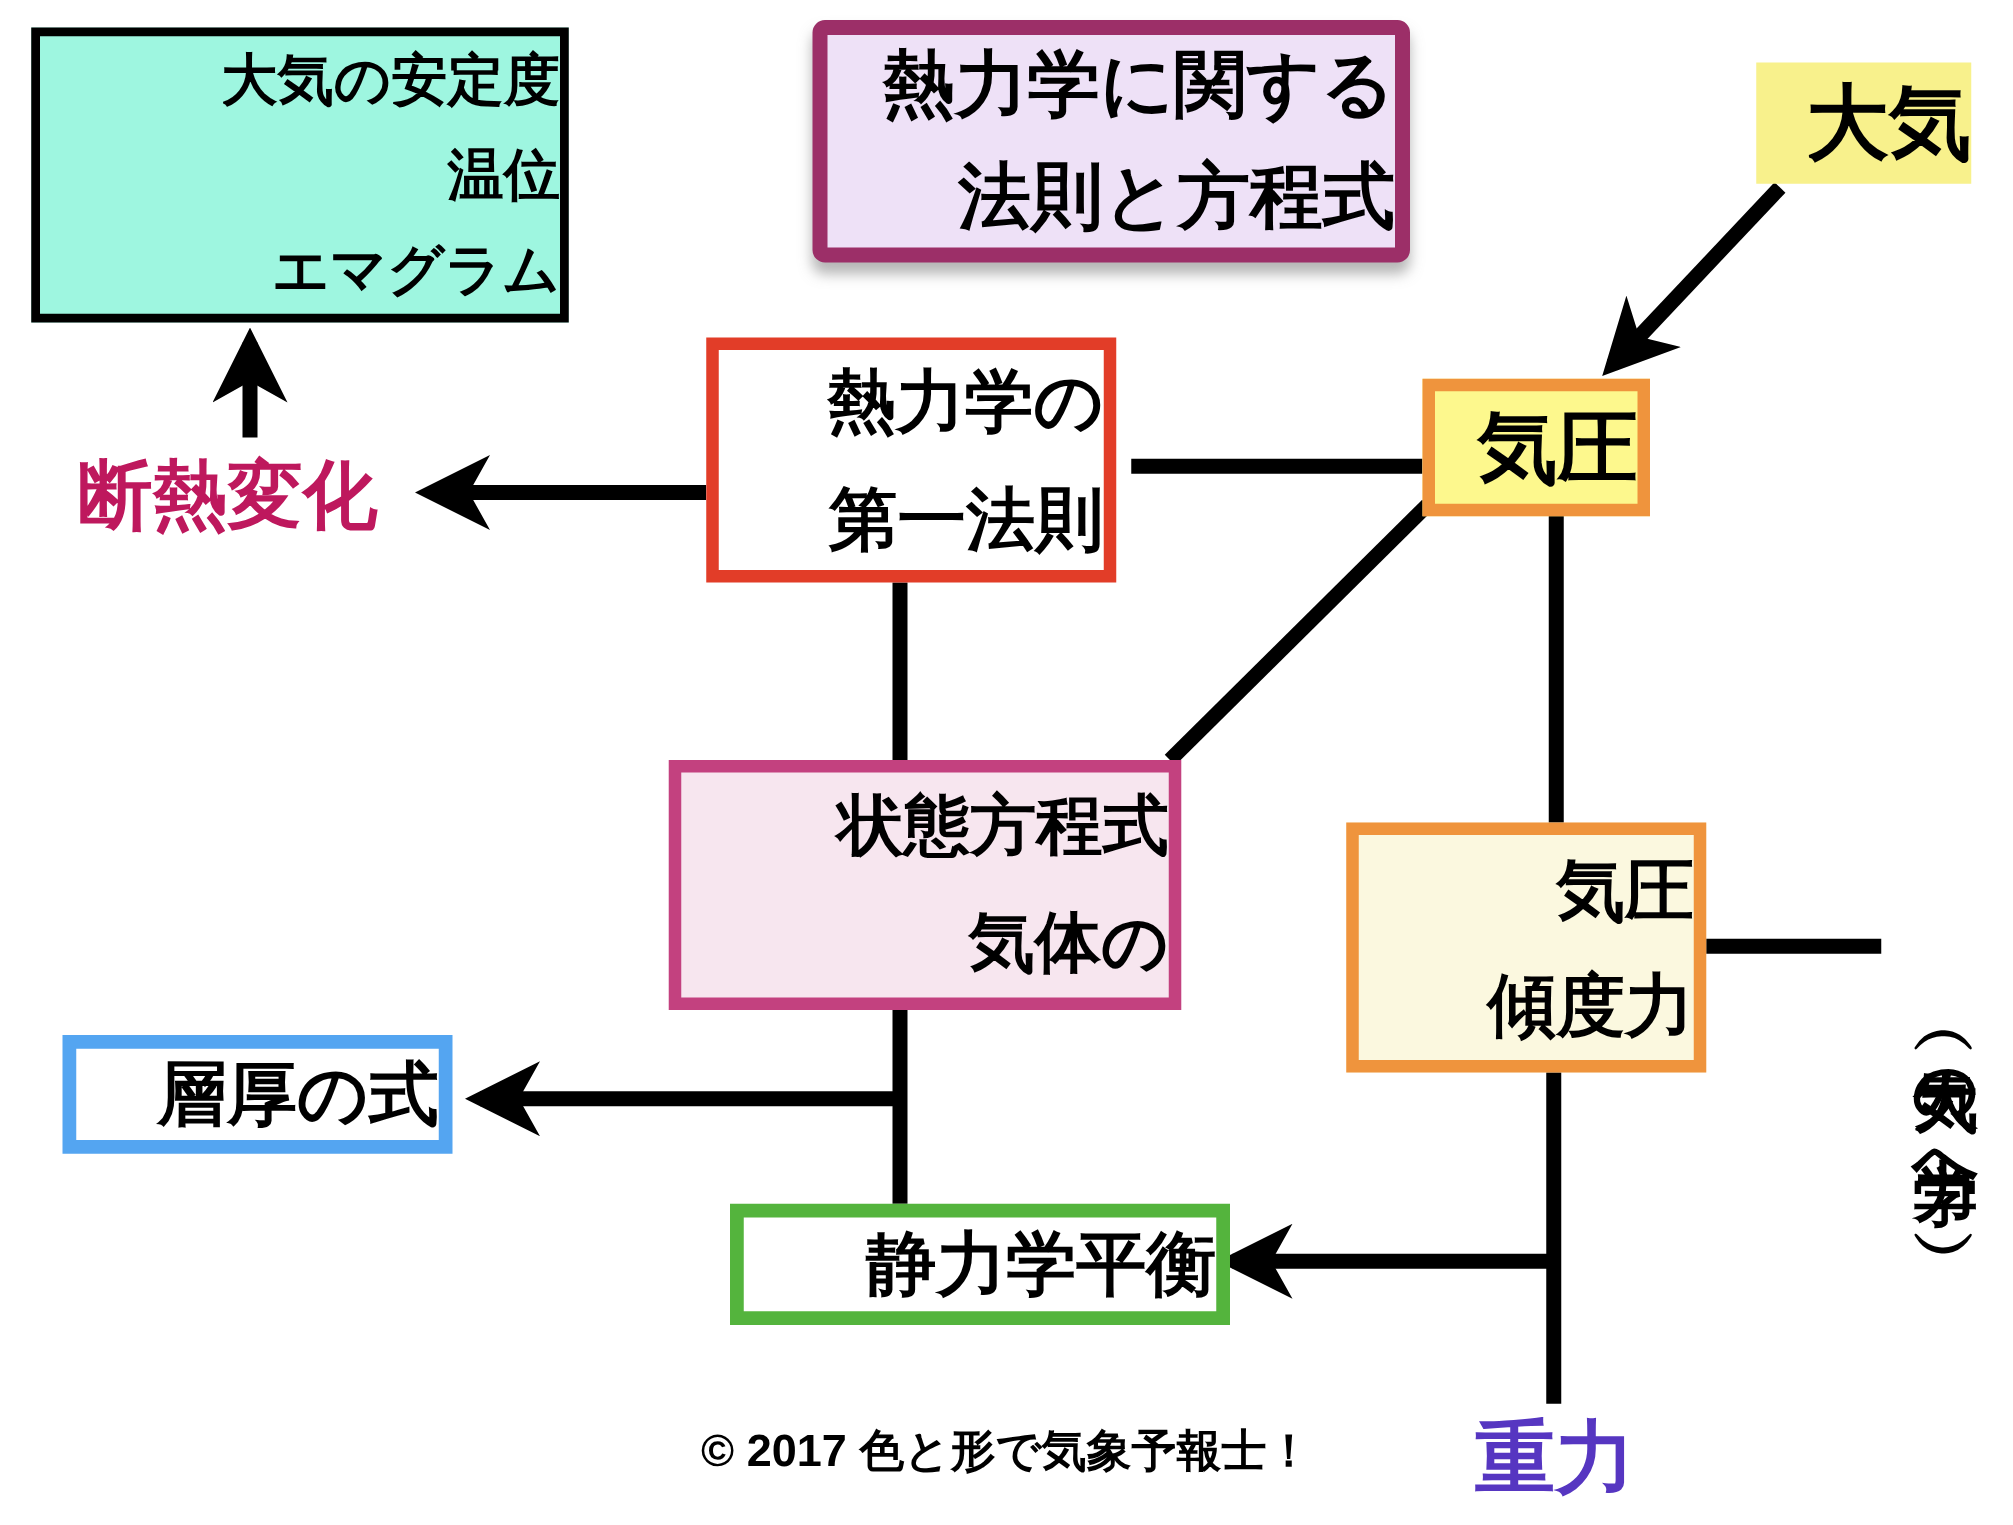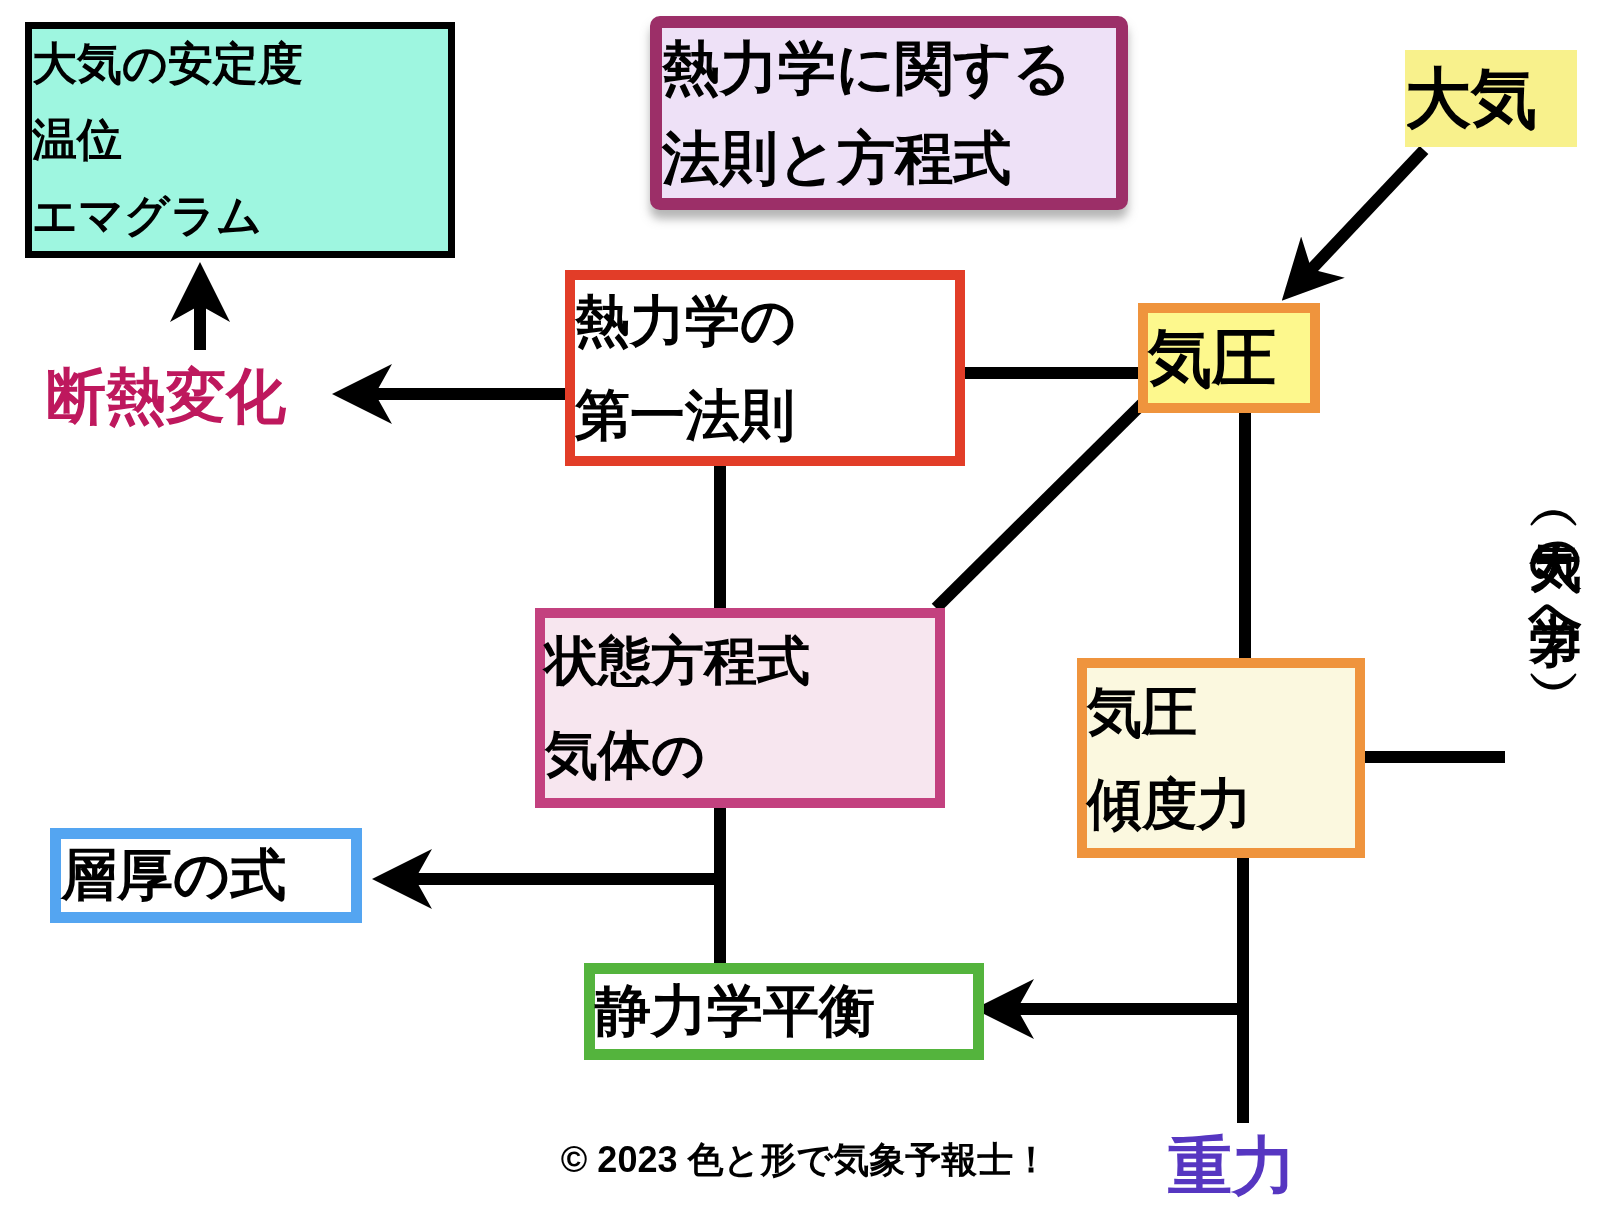--- a/index.html
+++ b/index.html
@@ -11,21 +11,21 @@
     font-family:"Liberation Sans","DejaVu Sans",sans-serif;
     font-weight:bold;
     color:#000;
   }
   #connector-layer {
     position:absolute; left:0; top:0; width:1610px; height:1220px; z-index:0;
   }
   .node {
     position:absolute; z-index:1;
     display:flex; flex-direction:column;
-    align-items:flex-start; justify-content:center;
+    align-items:flex-end; justify-content:center;
     text-align:center; white-space:nowrap;
   }
   
   .stability {
     left:25px; top:22px; width:430px; height:236px;
     background:#9ef6e0; border:7px solid #000;
     font-size:45px; line-height:76px;
   }
   
   .title-box {
@@ -40,21 +40,21 @@
     background:#f8f18c; font-size:66px;
   }
   
   .kiatsu {
     left:1138px; top:303px; width:182px; height:110px;
     background:#fdf88d; border:10px solid #ef943d;
     font-size:64px;
   }
   
   .first-law {
-    left:565px; top:270px; width:400px; height:196px;
+    left:565px; top:270px; width:328px; height:196px;
     background:#ffffff; border:10px solid #e23d28;
     font-size:55px; line-height:94px;
   }
   
   .dannetsu {
     left:46px; top:355px; width:256px; height:84px;
     color:#be185d; font-size:60px;
   }
   
   .state-eq {
@@ -173,14 +173,14 @@
 
 <div class="node hydrostatic">
   <span>静力学平衡</span>
 </div>
 
 <div class="node gravity">
   <span>重力</span>
 </div>
 
 <div class="node copyright">
-  <span>© 2023 色と形で気象予報士！</span>
+  <span>© 2017 色と形で気象予報士！</span>
 </div>
 
 </body></html>

